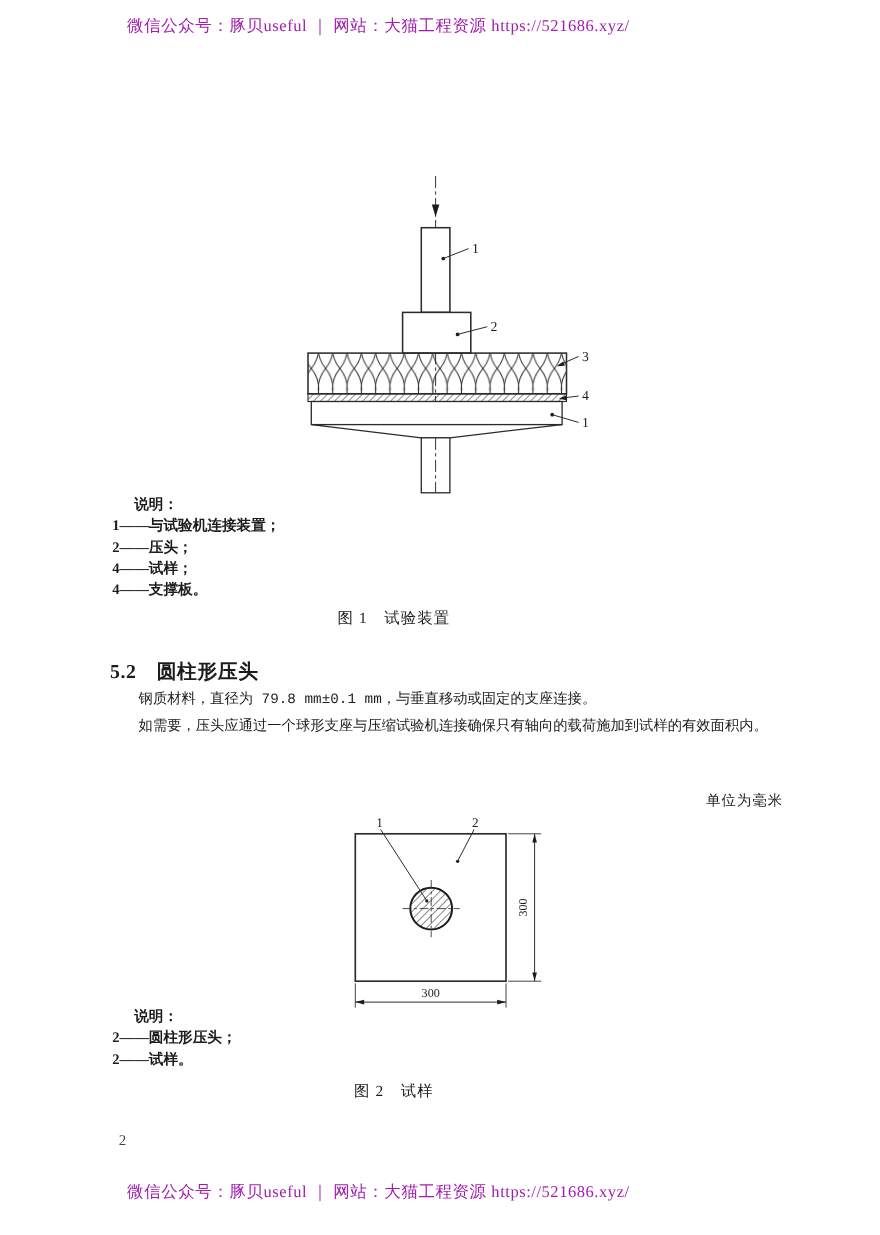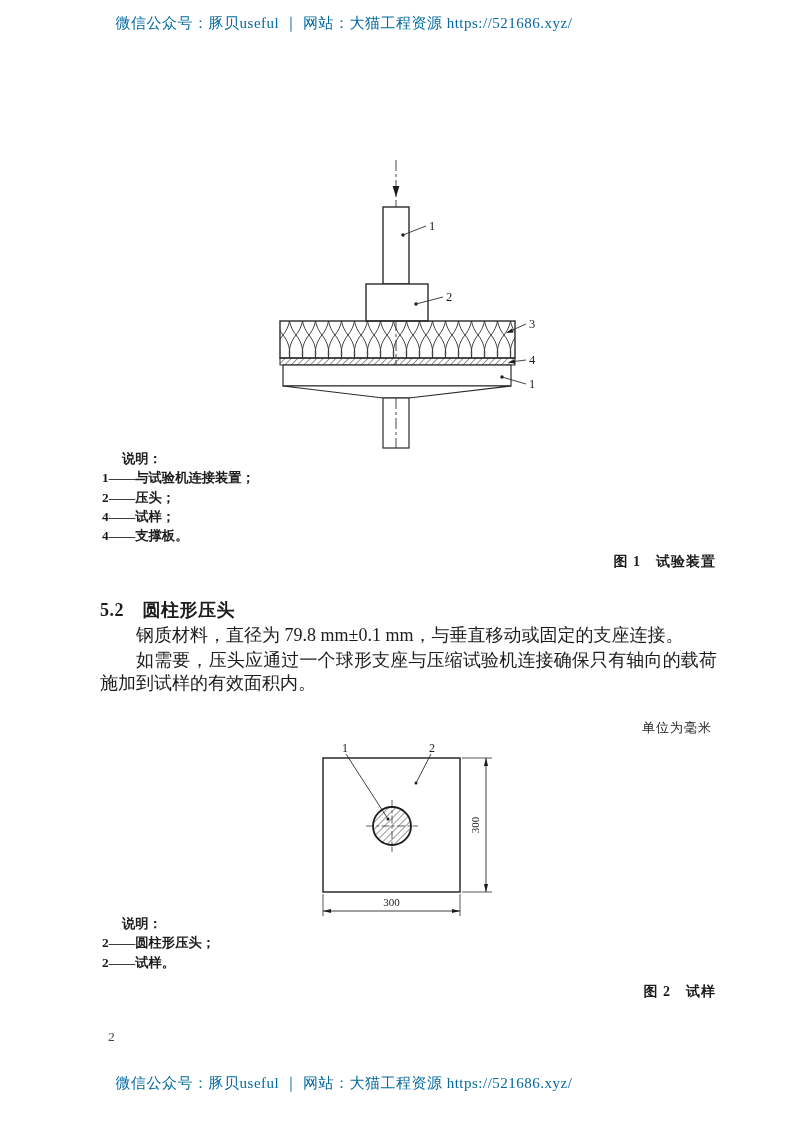--- a/index.html
+++ b/index.html
@@ -2,48 +2,49 @@
 <html><head>
 <meta charset="utf-8">
 <style>
   html,body{margin:0;padding:0;background:#ffffff;}
   .page{
     position:relative;width:800px;height:1123px;margin:0 auto;background:#ffffff;
     font-family:"Liberation Serif","DejaVu Serif",serif;color:#1c1c1c;overflow:hidden;
   }
   .banner{
     position:absolute;left:0;width:688px;text-align:center;
-    font-size:15px;letter-spacing:0.5px;color:#0369a1;
+    font-size:15px;letter-spacing:0.5px;color:#a21caf;
   }
   .banner.top{top:14px;}
   .banner.bottom{top:1074px;}
   .doc-code{
     position:absolute;left:100px;top:92px;font-weight:bold;font-size:14.5px;letter-spacing:0.3px;
   }
   .fig1-wrap{position:absolute;left:270px;top:150px;width:290px;height:300px;}
   .fig2-wrap{position:absolute;left:300px;top:740px;width:210px;height:180px;}
   .legend{
     position:absolute;left:122px;font-size:13.3px;line-height:19.3px;font-weight:bold;
   }
   .legend .item{display:block;margin-left:-20px;}
   .legend .title{display:block;margin-left:0;}
   .legend1{top:449px;}
   .legend2{top:914px;}
   .fig-caption{
-    position:absolute;left:0;width:716px;text-align:right;font-weight:bold;font-size:14px;
+    position:absolute;left:0;width:716px;text-align:center;font-weight:normal;font-size:14px;
     letter-spacing:1px;
   }
   .cap1{top:553px;}
   .cap2{top:983px;}
   .sec-heading{
     position:absolute;left:100px;top:598px;font-weight:bold;font-size:18px;letter-spacing:0.5px;
   }
   .body-text{
-    position:absolute;left:100px;top:624px;width:617px;font-size:18px;line-height:23px;
+    position:absolute;left:100px;top:624px;width:617px;font-size:13px;line-height:23px;
     text-align:justify;
+    font-family:Liberation Mono, monospace;
   }
   .body-text p{margin:0;text-indent:2em;}
   .body-text p + p{margin-top:2px;}
   .unit-note{
     position:absolute;right:88px;top:719px;font-size:13px;letter-spacing:1px;
   }
   .page-num{
     position:absolute;left:108px;top:1029px;font-size:13.5px;color:#444;
   }
   svg text{font-family:"Liberation Serif","DejaVu Serif",serif;fill:#1c1c1c;}

